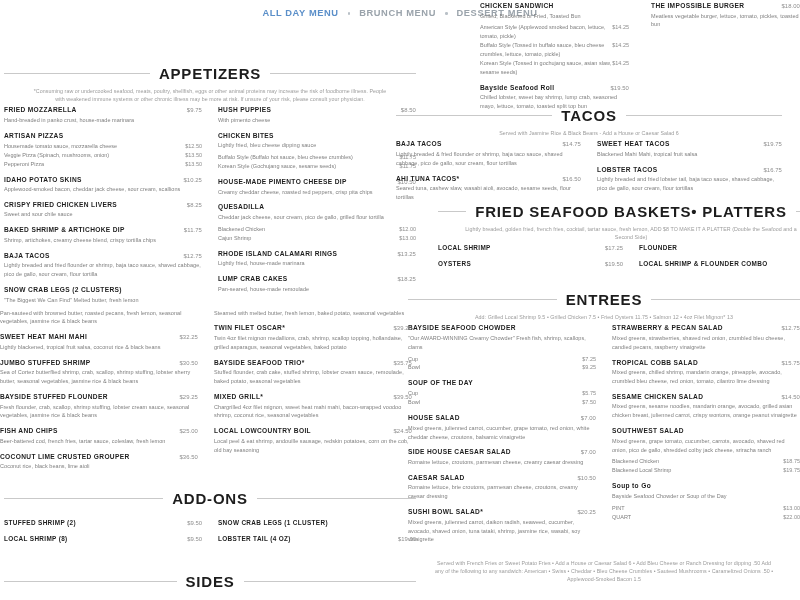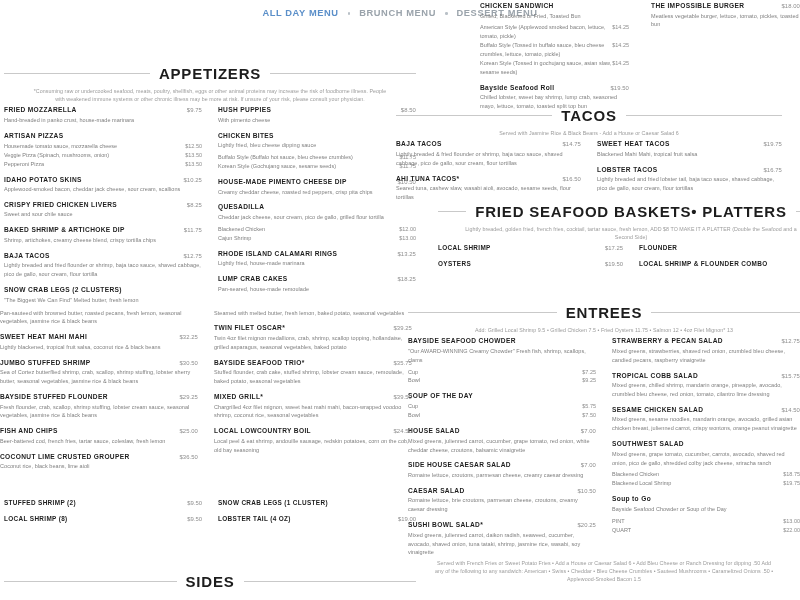--- a/index.html
+++ b/index.html
@@ -62,21 +62,21 @@
     color: #1d1d1d; text-transform: uppercase;
   }
   .prow .p-price { font-size: 5.9px; color: #8d8d8d; white-space: nowrap; }
 
   
   .panel { position: absolute; }
 
   #appetizers { left: 4px; top: 62px; width: 412px; }
   #tacos      { left: 396px; top: 104px; width: 386px; }
   #baskets    { left: 438px; top: 200px; width: 386px; }
-  #entrees    { left: 408px; top: 288px; width: 392px; margin-top: 13px; }
+  #entrees    { left: 408px; top: 288px; width: 392px; }
   #rightTop   { left: 480px; top: 2px; width: 320px; }
   #leftEnt    { left: 0px;  top: 296px; width: 412px; }
   #addons     { left: 4px;  top: 487px; width: 412px; }
   #sides      { left: 4px;  top: 570px; width: 412px; }
   #sandwiches { left: 408px; top: 558px; width: 392px; }
 
   #rightTop .cols { gap: 22px; }
 
   .clip-row { overflow: hidden; height: 10px; position: relative; }
 </style>
@@ -646,20 +646,25 @@
             <span class="item-price">$24.50</span>
           </div>
           <div class="item-desc">Local peel &amp; eat shrimp, andouille sausage, redskin potatoes, corn on the cob, old bay seasoning</div>
         </div>
 
       </div>
     </div>
   </div>
 
   <div class="panel" id="addons">
+    <div class="sec-head">
+      <span class="rule"></span>
+      <span class="sec-title">ADD-ONS</span>
+      <span class="rule"></span>
+    </div>
     <div class="grid2" style="margin-top:12px;">
       <div class="col">
         <div class="prow">
           <span class="p-name">STUFFED SHRIMP (2)</span>
           <span class="p-price">$9.50</span>
         </div>
         <div class="prow">
           <span class="p-name">LOCAL SHRIMP (8)</span>
           <span class="p-price">$9.50</span>
         </div>

